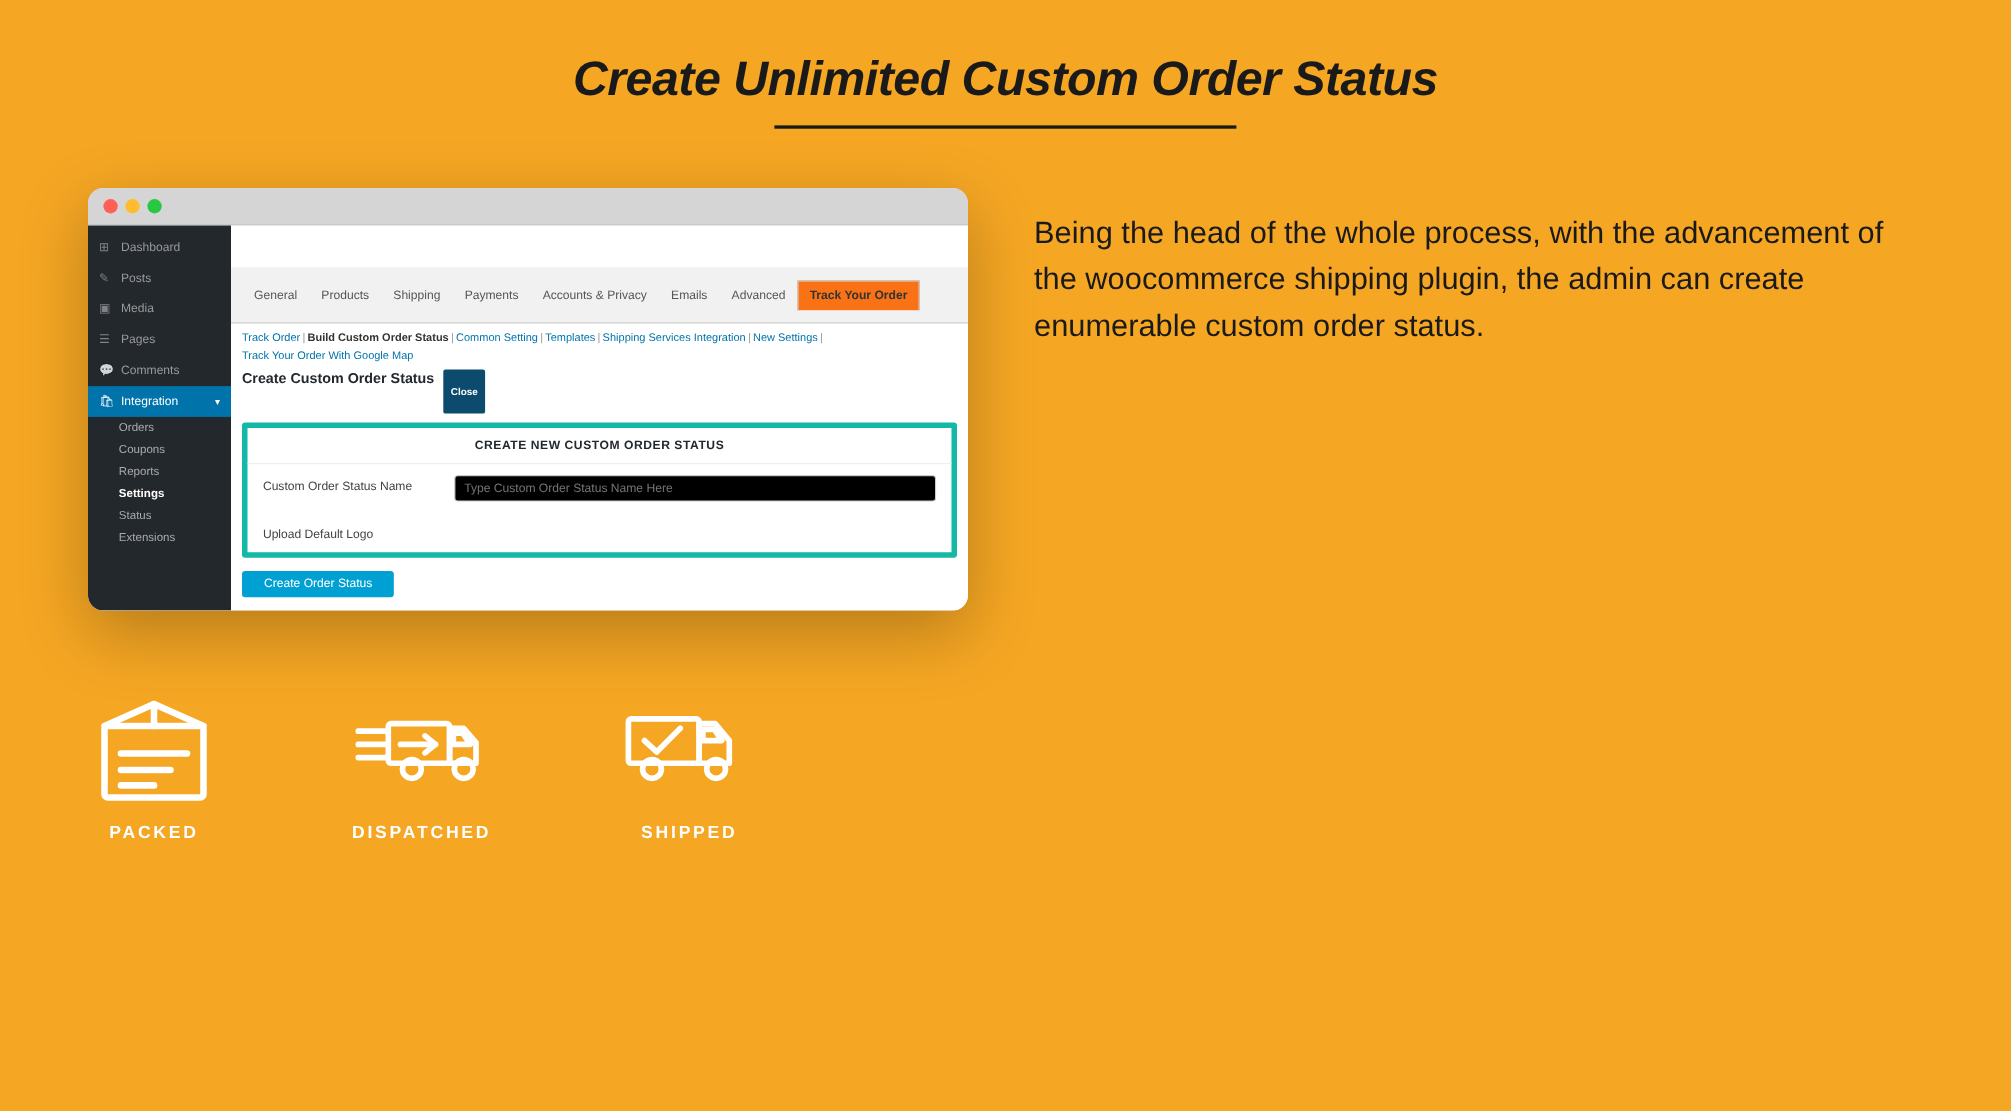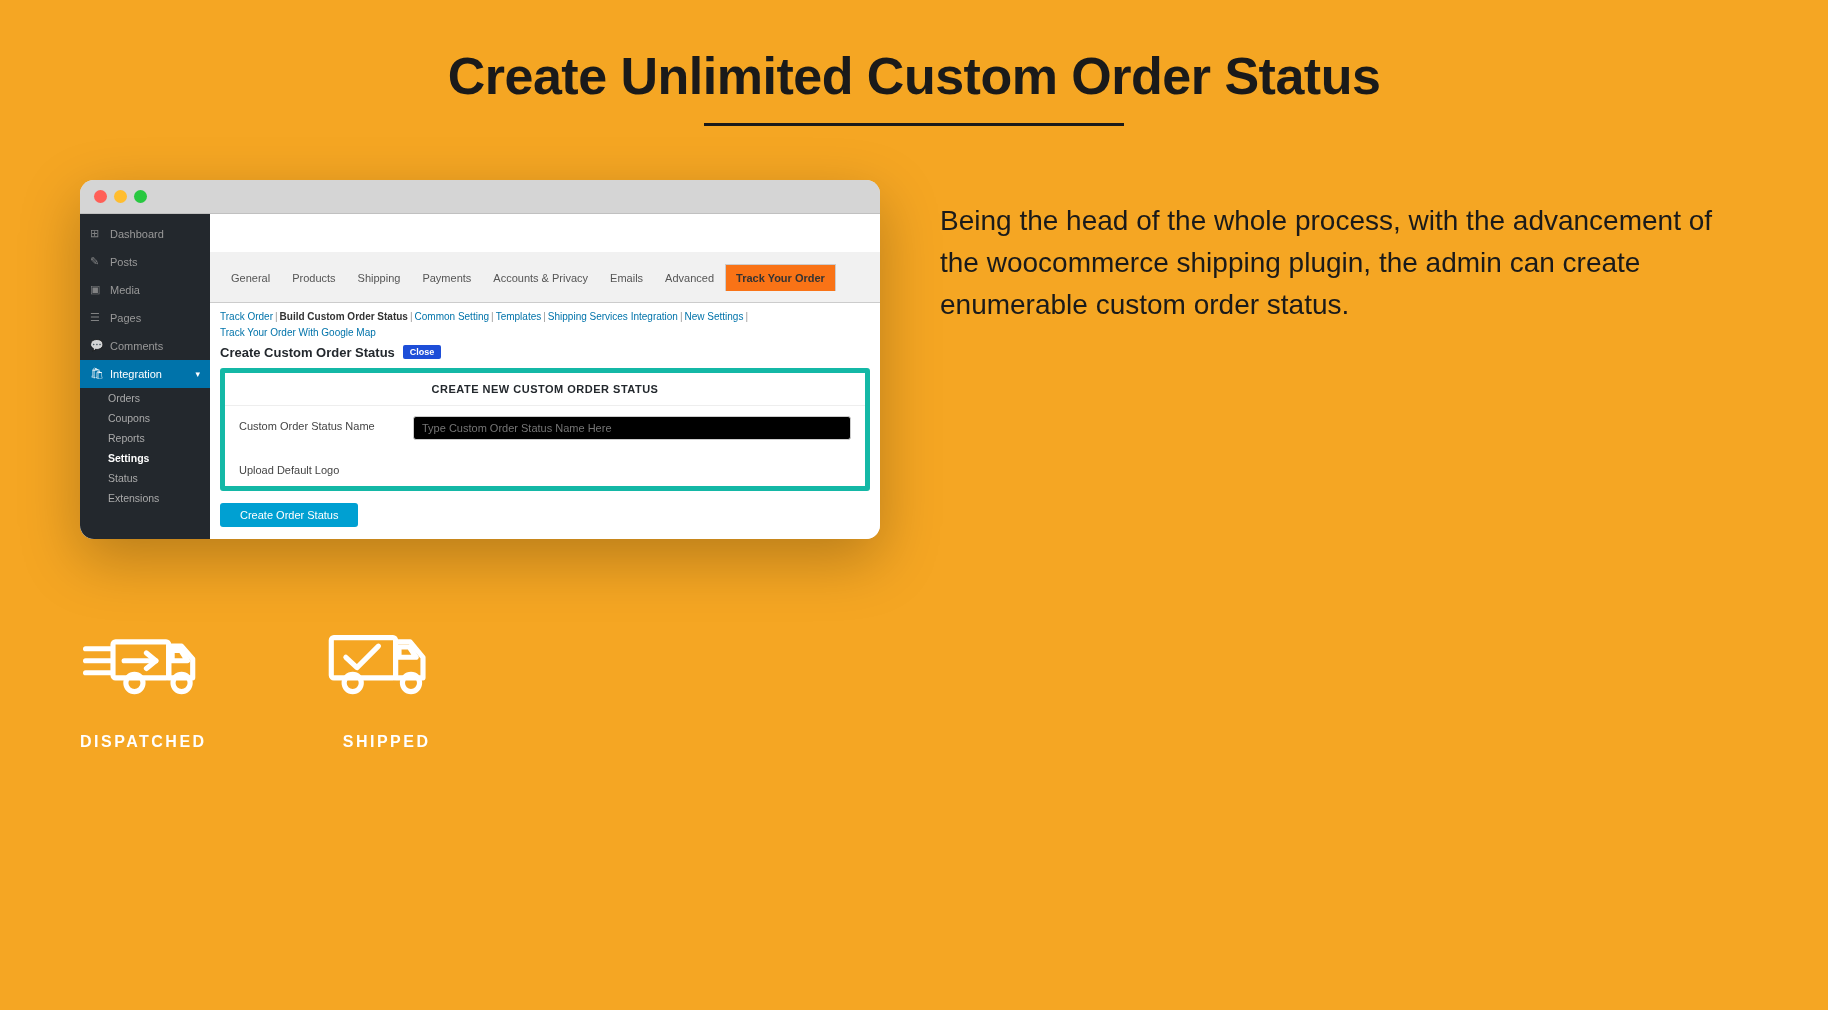--- a/index.html
+++ b/index.html
@@ -12,25 +12,26 @@
       position: relative;
     }
 
     
     .header-section {
       text-align: center;
       padding-top: 48px;
       padding-bottom: 24px;
     }
     .main-title {
-      font-size: 52px;
+      font-size: 44px;
       font-weight: 800;
       color: #1a1a1a;
       letter-spacing: -0.5px;
       line-height: 1.1;
+      font-style: italic;
     }
     .title-divider {
       width: 420px;
       height: 3px;
       background-color: #1a1a1a;
       margin: 18px auto 0;
     }
 
     
     .content-area {
@@ -184,24 +185,24 @@
       display: flex;
       align-items: flex-start;
       gap: 8px;
     }
     .page-heading {
       font-size: 13px;
       font-weight: 600;
       color: #23282d;
     }
     .close-btn {
-      background: #1d4ed8;
+      background: #0c4a6e;
       color: #fff;
       font-size: 9px;
-      padding: 2px 7px;
+      padding: 15px 7px;
       border-radius: 2px;
       cursor: pointer;
       font-weight: 600;
     }
 
     
     .form-panel {
       margin: 0 10px 10px;
       border: 5px solid #14b8a6;
       border-radius: 3px;
@@ -443,20 +444,34 @@
   </div>
 
   <div class="right-text">
     <p class="description-text">Being the head of the whole process, with the advancement of the woocommerce shipping plugin, the admin can create enumerable custom order status.</p>
   </div>
 
 </div>
 
 <div class="bottom-icons">
 
+  <div class="icon-item">
+    <svg class="icon-svg outline-icon" viewBox="0 0 120 120" xmlns="http://www.w3.org/2000/svg">
+
+      <rect x="15" y="45" width="90" height="65" rx="3" fill="none" stroke="#fff" stroke-width="6" stroke-linejoin="round"></rect>
+
+      <polyline points="15,45 60,25 105,45" fill="none" stroke="#fff" stroke-width="6" stroke-linejoin="round"></polyline>
+      <line x1="60" y1="25" x2="60" y2="45" stroke="#fff" stroke-width="6"></line>
+
+      <line x1="30" y1="70" x2="90" y2="70" stroke="#fff" stroke-width="5"></line>
+      <line x1="30" y1="85" x2="75" y2="85" stroke="#fff" stroke-width="5"></line>
+      <line x1="30" y1="99" x2="60" y2="99" stroke="#fff" stroke-width="5"></line>
+    </svg>
+    <span class="icon-label">PACKED</span>
+  </div>
 
   <div class="icon-item">
     <svg class="icon-svg outline-icon" viewBox="0 0 140 100" xmlns="http://www.w3.org/2000/svg">
 
       <line x1="3" y1="38" x2="32" y2="38" stroke="#fff" stroke-width="5" stroke-linecap="round"></line>
       <line x1="3" y1="52" x2="32" y2="52" stroke="#fff" stroke-width="5" stroke-linecap="round"></line>
       <line x1="3" y1="66" x2="32" y2="66" stroke="#fff" stroke-width="5" stroke-linecap="round"></line>
 
       <rect x="35" y="30" width="65" height="42" rx="3" fill="none" stroke="#fff" stroke-width="5"></rect>
 

